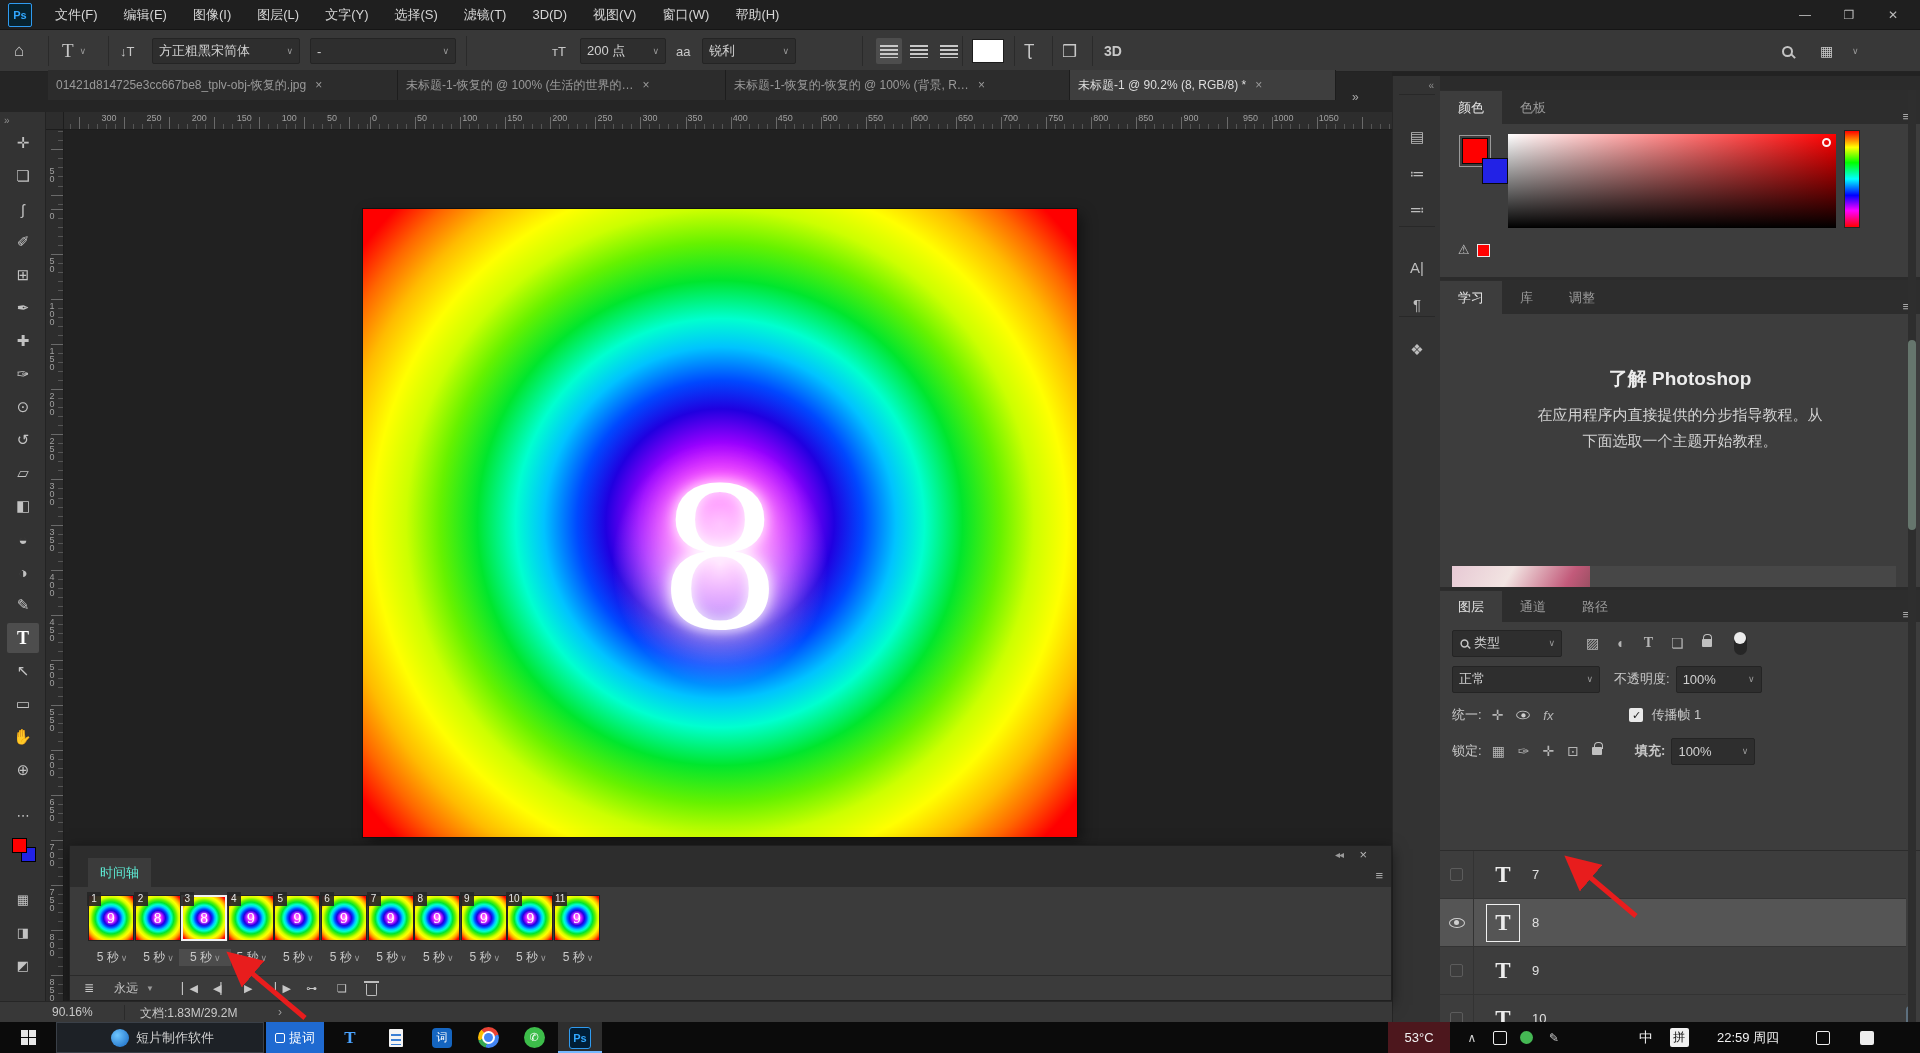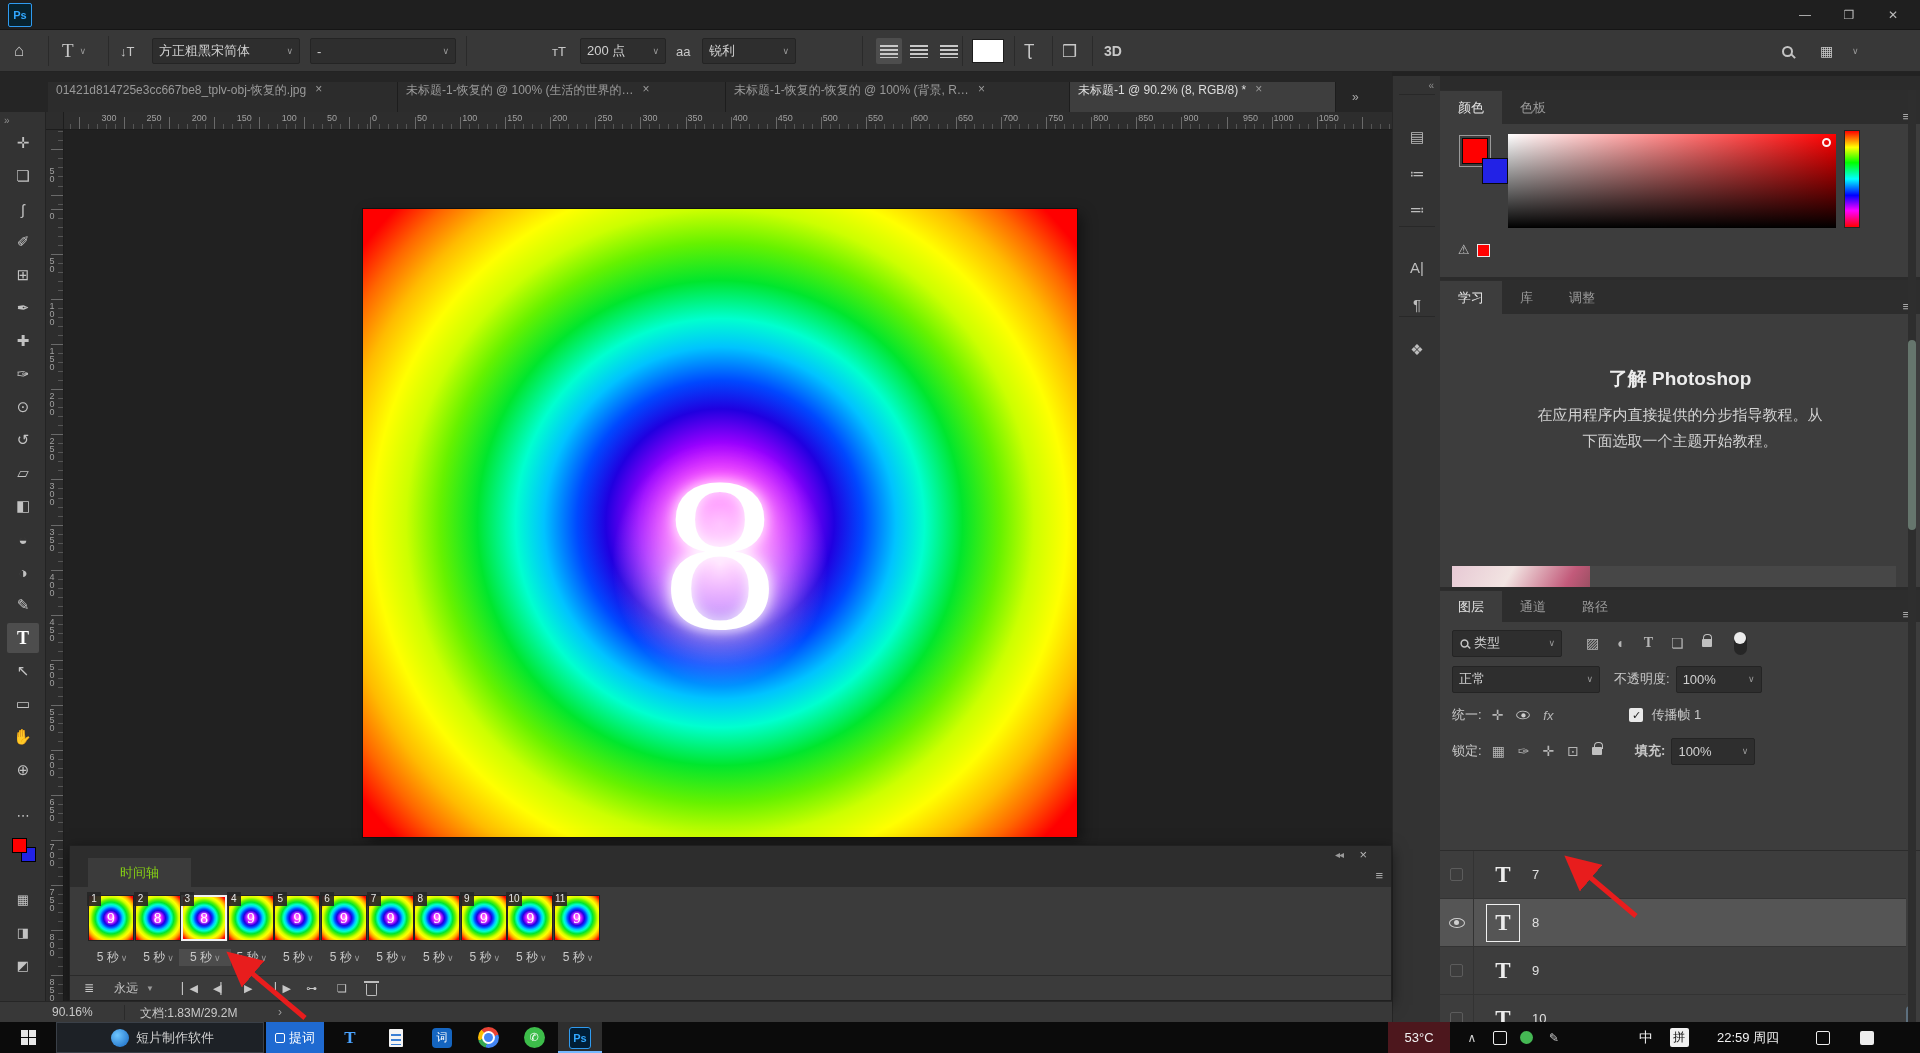--- a/index.html
+++ b/index.html
@@ -23,21 +23,21 @@
 .ob-ic { color:#c8c8c8; font-size:17px; }
 .align-ic { width:18px; height:13px; background:repeating-linear-gradient(to bottom,#c8c8c8 0 2px,transparent 2px 4px); }
 .align-btn { width:26px; height:26px; display:flex; align-items:center; justify-content:center; border-radius:2px; }
 .align-btn.on { background:#4d4d4d; }
 #ob-color { width:32px; height:24px; background:#ffffff; border:1px solid #1d1d1d; }
 .mag { width:11px; height:11px; border:2px solid #c4c4c4; border-radius:50%; position:relative; display:inline-block; }
 .mag::after { content:""; position:absolute; width:6px; height:2px; background:#c4c4c4; right:-5px; bottom:-2px; transform:rotate(45deg); }
 
 
 #tabstrip { position:absolute; left:0; top:72px; width:1392px; height:40px; background:#252525; }
-.doc-tab { position:absolute; bottom:0; height:30px; background:#2c2c2c; border-right:1px solid #1d1d1d; color:#999; font-size:12px; display:flex; padding:0 8px; overflow:hidden; white-space:nowrap; }
+.doc-tab { position:absolute; bottom:12px; height:30px; background:#2c2c2c; border-right:1px solid #1d1d1d; color:#999; font-size:12px; display:flex; align-items:center; padding:0 8px; overflow:hidden; white-space:nowrap; }
 .doc-tab.active { background:#3e3e3e; color:#dddddd; }
 .doc-tab .tab-label { overflow:hidden; text-overflow:ellipsis; max-width:310px; }
 .doc-tab .tab-close { margin-left:9px; color:#9a9a9a; font-size:12px; }
 #tab-overflow { position:absolute; bottom:8px; color:#aaa; font-size:12px; letter-spacing:-2px; }
 
 
 #toolbar { position:absolute; left:0; top:112px; width:46px; height:889px; background:#333333; border-right:1px solid #232323; }
 #tb-expand { position:absolute; left:4px; top:3px; color:#8f8f8f; font-size:10px; letter-spacing:-1px; }
 .tool { position:absolute; left:7px; width:32px; height:30px; display:flex; align-items:center; justify-content:center; color:#c2c2c2; font-size:15px; border-radius:2px; }
 .tool.sel { background:#4d4d4d; color:#ffffff; }
@@ -113,21 +113,21 @@
 .pill-toggle { width:13px; height:23px; background:#262626; border-radius:7px; position:relative; display:inline-block; }
 .pill-toggle::after { content:""; position:absolute; left:0.5px; top:0.5px; width:12px; height:12px; background:#ececec; border-radius:50%; }
 .checkbox { width:14px; height:14px; background:#e9e9e9; border-radius:2px; color:#1a1a1a; font-size:11px; line-height:14px; text-align:center; display:inline-block; }
 .trash { width:11px; height:12px; border:1.5px solid #bdbdbd; border-top:none; border-radius:0 0 2px 2px; position:relative; display:inline-block; }
 .trash::before { content:""; position:absolute; left:-3.5px; top:-3px; width:15px; height:1.5px; background:#bdbdbd; }
 #layers-scroll { position:absolute; width:10px; border-radius:4px; background:#5d6f7e; }
 
 
 #timeline { position:absolute; left:69px; top:845px; width:1323px; height:156px; background:#3b3b3b; border:1px solid #202020; box-shadow:0 4px 14px rgba(0,0,0,.5); }
 #tl-strip { position:absolute; left:0; top:0; width:100%; height:41px; background:#2d2d2d; }
-#tl-tab { position:absolute; left:18px; bottom:0; height:29px; background:#3b3b3b; color:#84cc16; font-size:13px; padding:0 32px; line-height:29px; }
+#tl-tab { position:absolute; left:18px; bottom:0; height:29px; background:#3b3b3b; color:#5eead4; font-size:13px; padding:0 12px; line-height:29px; }
 #tl-mini { position:absolute; right:48px; top:3px; color:#9a9a9a; font-size:10px; letter-spacing:-1px; }
 #tl-close { position:absolute; right:24px; top:1px; color:#b5b5b5; font-size:13px; }
 #tl-menu { position:absolute; right:8px; top:22px; color:#a8a8a8; font-size:13px; }
 #tl-frames { position:absolute; left:0; top:41px; width:100%; height:90px; }
 .frame { position:absolute; top:6px; width:46px; }
 .fthumb { position:absolute; left:0; top:2px; width:46px; height:46px; border:1px solid #222; }
 .frame.sel .fthumb { border:2px solid #f2f2f2; }
 .fnum { position:absolute; left:-1px; top:-1px; min-width:14px; height:14px; background:rgba(38,38,38,.92); color:#e6e6e6; font-size:10px; text-align:center; line-height:14px; padding:0 2px; z-index:2; }
 .fdigit { position:absolute; left:0; top:2px; width:46px; height:46px; display:flex; align-items:center; justify-content:center; color:#fff; font-size:13px; font-family:"DejaVu Serif",serif; text-shadow:0 0 3px #fff; }
 .fdur { position:absolute; left:-2px; top:56px; width:52px; text-align:center; color:#c9c9c9; font-size:12px; }
@@ -173,20 +173,33 @@
 #edge-scroll { position:absolute; left:1908px; top:90px; width:8px; height:932px; background:#2e2e2e; }
 #edge-thumb { position:absolute; left:0; top:250px; width:8px; height:190px; background:#66766d; border-radius:4px; }
 </style>
 </head>
 <body>
 
 <div id="stage">
 
   <div id="menubar">
     <div id="ps-logo">Ps</div>
+    <div id="menu-items" style="display:flex;">
+        <div class="menu-item">文件(F)</div>
+        <div class="menu-item">编辑(E)</div>
+        <div class="menu-item">图像(I)</div>
+        <div class="menu-item">图层(L)</div>
+        <div class="menu-item">文字(Y)</div>
+        <div class="menu-item">选择(S)</div>
+        <div class="menu-item">滤镜(T)</div>
+        <div class="menu-item">3D(D)</div>
+        <div class="menu-item">视图(V)</div>
+        <div class="menu-item">窗口(W)</div>
+        <div class="menu-item">帮助(H)</div>
+      </div>
     <div id="win-controls">
       <span>—</span>
       <span>❐</span>
       <span>✕</span>
     </div>
   </div>
 
   <div id="optionsbar">
     <div class="ob" style="left:14px;">
         <span class="ob-ic">⌂</span>

